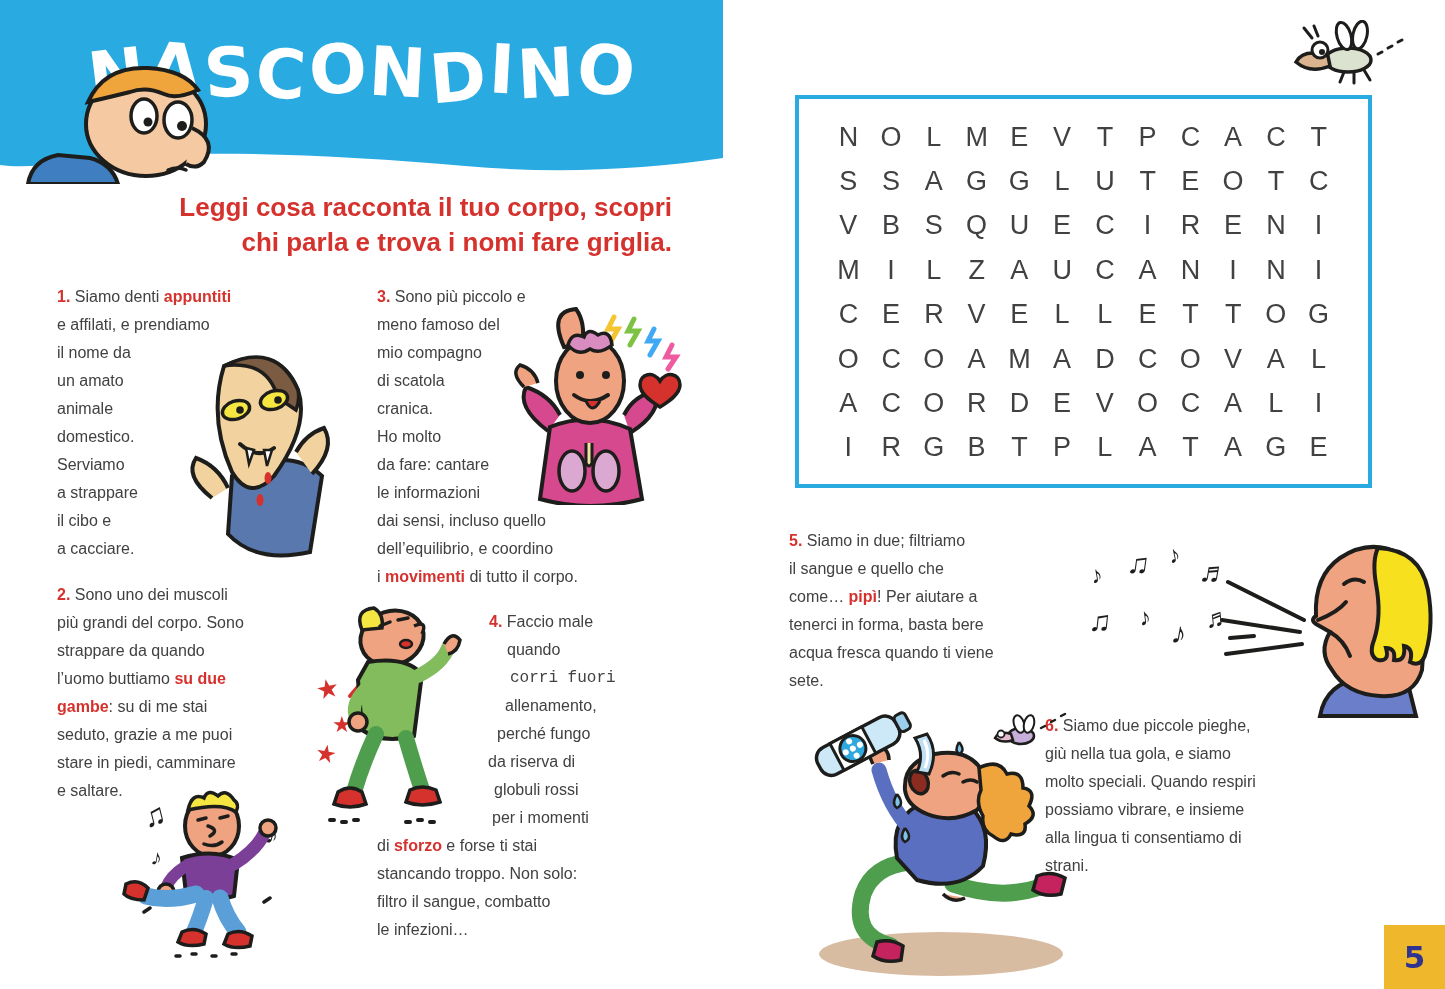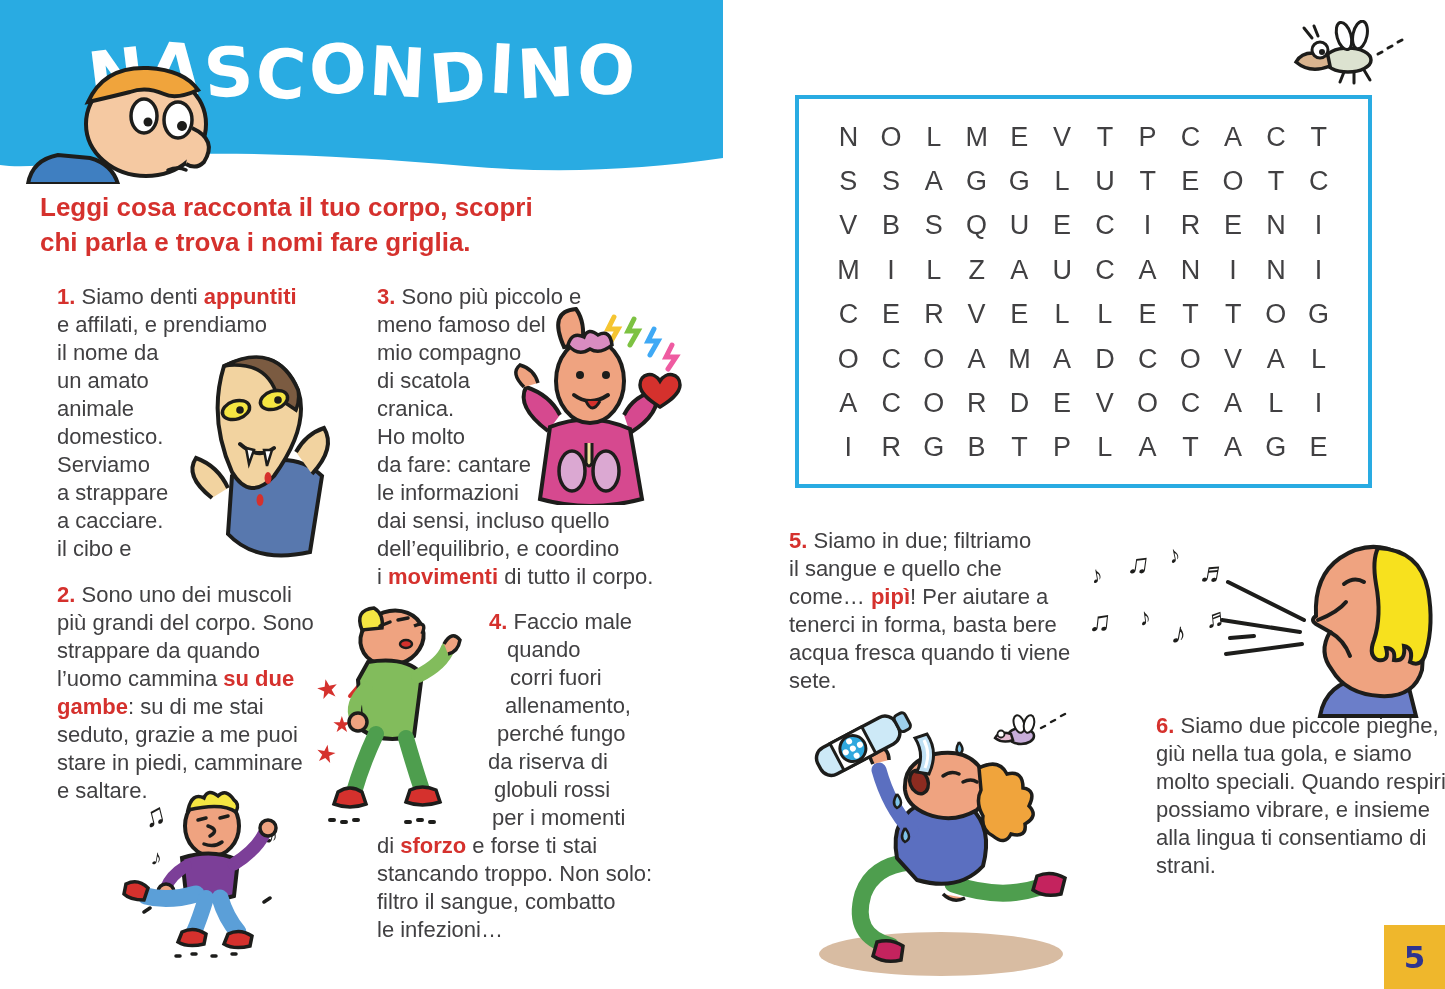--- a/index.html
+++ b/index.html
@@ -19,36 +19,36 @@
   .title span:nth-child(2){transform:rotate(5deg) translateY(-3px);}
   .title span:nth-child(3){transform:rotate(-4deg) translateY(1px);}
   .title span:nth-child(4){transform:rotate(4deg) translateY(3px);}
   .title span:nth-child(5){transform:rotate(-3deg) translateY(-2px);}
   .title span:nth-child(6){transform:rotate(3deg) translateY(1px);}
   .title span:nth-child(7){transform:rotate(-5deg) translateY(6px);}
   .title span:nth-child(8){transform:rotate(3deg) translateY(-2px);}
   .title span:nth-child(9){transform:rotate(-3deg) translateY(2px);}
   .title span:nth-child(10){transform:rotate(5deg) translateY(-1px);}
   .subtitle{
-    position:absolute;left:40px;top:190px;width:632px;text-align:left;
+    position:absolute;left:40px;top:190px;width:632px;text-align:right;
     color:var(--accent-red,#D5312D);font-weight:bold;font-size:26px;line-height:35px;
   }
   
-  .riddle{position:absolute;font-size:22px;line-height:28px;}
+  .riddle{position:absolute;font-size:16px;line-height:28px;}
   .riddle .line{white-space:nowrap;}
   .hl{color:var(--accent-red,#D5312D);font-weight:bold;}
   #r1{left:57px;top:283px;}
   #r2{left:57px;top:581px;}
   #r3{left:377px;top:283px;}
   #r4{left:377px;top:608px;}
   #r5{left:789px;top:527px;}
-  #r6{left:1156px;top:712px;}
+  #r6{left:1045px;top:712px;}
   #r4 .line:nth-child(1){margin-left:112px;}
   #r4 .line:nth-child(2){margin-left:130px;}
-  #r4 .line:nth-child(3){margin-left:133px;}
+  #r4 .line:nth-child(3){margin-left:133px;font-family:Liberation Mono, monospace;}
   #r4 .line:nth-child(4){margin-left:128px;}
   #r4 .line:nth-child(5){margin-left:120px;}
   #r4 .line:nth-child(6){margin-left:111px;}
   #r4 .line:nth-child(7){margin-left:117px;}
   #r4 .line:nth-child(8){margin-left:115px;}
   
   .grid{
     position:absolute;left:795px;top:95px;width:577px;height:393px;box-sizing:border-box;
     border:4px solid var(--grid-border,#29ABE2);background:#fff;
     display:grid;grid-template-columns:repeat(12,1fr);grid-auto-rows:1fr;
@@ -108,28 +108,28 @@
 
   <div class="riddle" id="r1">
       <div class="line"><span class="hl">1.</span><span> Siamo denti </span><span class="hl">appuntiti</span></div>
       <div class="line"><span>e affilati, e prendiamo</span></div>
       <div class="line"><span>il nome da</span></div>
       <div class="line"><span>un amato</span></div>
       <div class="line"><span>animale</span></div>
       <div class="line"><span>domestico.</span></div>
       <div class="line"><span>Serviamo</span></div>
       <div class="line"><span>a strappare</span></div>
+      <div class="line"><span>il cibo e</span></div>
       <div class="line"><span>a cacciare.</span></div>
-      <div class="line"><span>il cibo e</span></div>
     </div>
   <div class="riddle" id="r2">
       <div class="line"><span class="hl">2.</span><span> Sono uno dei muscoli</span></div>
       <div class="line"><span>più grandi del corpo. Sono</span></div>
       <div class="line"><span>strappare da quando</span></div>
-      <div class="line"><span>l’uomo cammina </span><span class="hl">su due</span></div>
+      <div class="line"><span>l’uomo buttiamo </span><span class="hl">su due</span></div>
       <div class="line"><span class="hl">gambe</span><span>: su di me stai</span></div>
       <div class="line"><span>seduto, grazie a me puoi</span></div>
       <div class="line"><span>stare in piedi, camminare</span></div>
       <div class="line"><span>e saltare.</span></div>
     </div>
   <div class="riddle" id="r3">
       <div class="line"><span class="hl">3.</span><span> Sono più piccolo e</span></div>
       <div class="line"><span>meno famoso del</span></div>
       <div class="line"><span>mio compagno</span></div>
       <div class="line"><span>di scatola</span></div>

